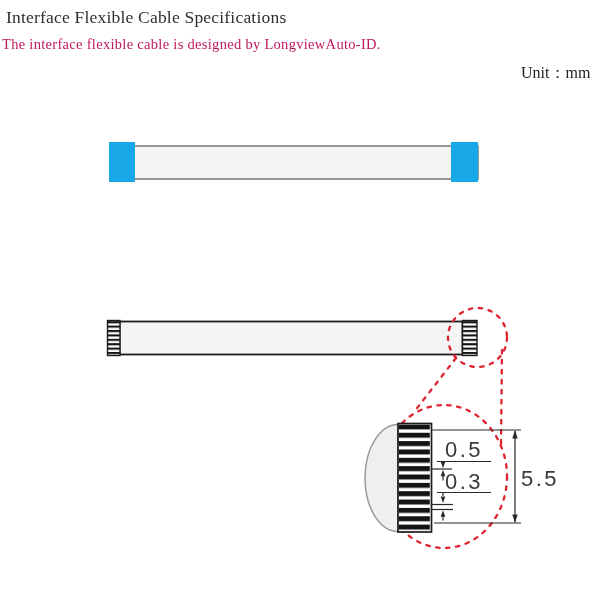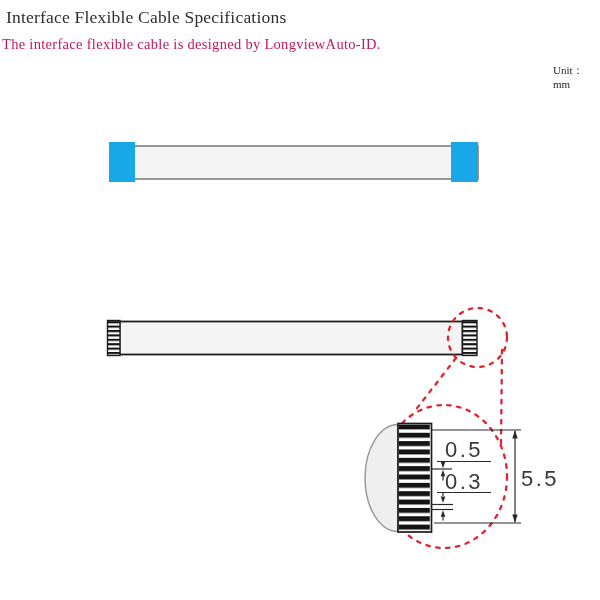--- a/index.html
+++ b/index.html
@@ -9,21 +9,21 @@
   }
   .page-title{
     position:absolute;left:6px;top:7px;font-size:17.5px;font-weight:400;
     letter-spacing:.2px;color:#2e2e2e;margin:0;
   }
   .page-subtitle{
     position:absolute;left:2px;top:36px;font-size:14.5px;color:#be185d;margin:0;
     letter-spacing:.3px;
   }
   .unit-label{
-    position:absolute;left:521px;top:63px;font-size:11px;color:#1f1f1f;margin-left:32px;
+    position:absolute;left:521px;top:63px;font-size:16px;color:#1f1f1f;
   }
   svg{position:absolute;left:0;top:0;}
   .cable-fill{fill:var(--cable-fill,#f4f4f4);}
   .gray-stroke{stroke:var(--outline-gray,#7d7d7d);stroke-width:1.6;fill:var(--cable-fill,#f4f4f4);}
   .dark-stroke{stroke:var(--outline-dark,#1c1c1c);}
   .blue-block{fill:var(--connector-blue,#18a8e8);}
   .red-dash{
     stroke:var(--callout-red,#e02330);stroke-width:2.3;fill:none;
     stroke-dasharray:3.5 6.5;stroke-linecap:round;
   }

